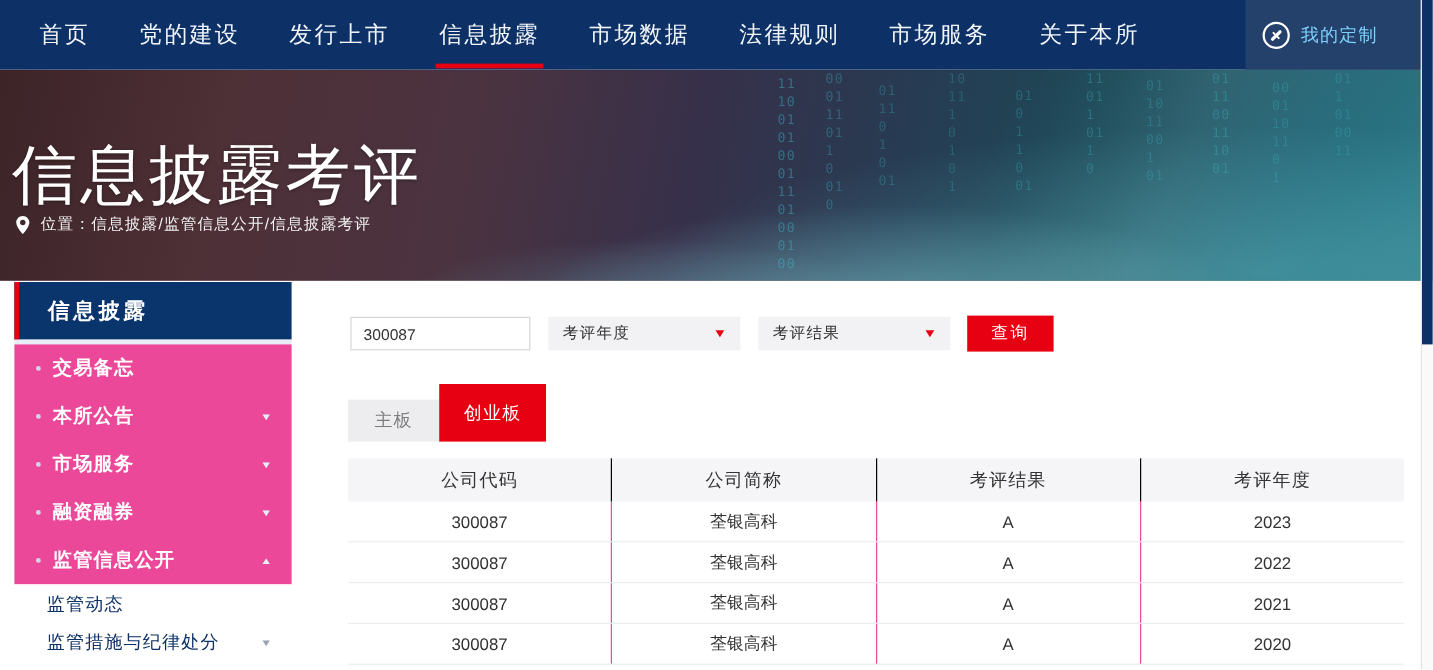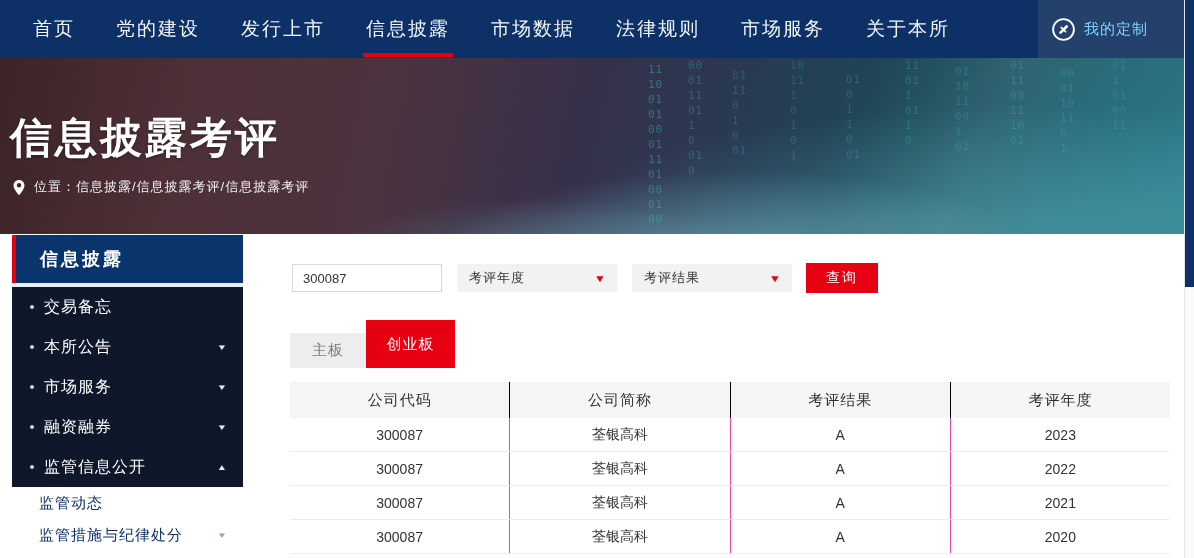--- a/index.html
+++ b/index.html
@@ -19,29 +19,29 @@
   .hero { position:absolute; left:0; top:58px; width:1194px; height:176px; overflow:hidden; z-index:10;
     background:linear-gradient(102deg,#3c2427 0%,#4e3037 16%,#4b3340 33%,#37304a 48%,#273b52 62%,#1d4a57 76%,#256270 90%,#2e737f 100%); }
   .hero-waves { position:absolute; inset:0;
     background:
       radial-gradient(ellipse 420px 110px at 62% 108%, rgba(150,230,235,0.40), rgba(150,230,235,0) 70%),
       radial-gradient(ellipse 700px 170px at 88% 96%, rgba(110,210,220,0.35), rgba(110,210,220,0) 72%),
       radial-gradient(ellipse 520px 260px at 101% 58%, rgba(40,125,145,0.50), rgba(40,125,145,0) 75%),
       radial-gradient(ellipse 300px 80px at 45% 112%, rgba(120,200,215,0.28), rgba(120,200,215,0) 70%),
       linear-gradient(115deg, rgba(0,0,0,0) 70%, rgba(200,170,180,0.10) 80%, rgba(0,0,0,0) 92%); }
   .bin-col { position:absolute; color:rgba(60,190,200,0.55); font-family:"DejaVu Sans Mono",monospace; font-size:11px; line-height:15px; white-space:pre-line; letter-spacing:1px; }
-  .hero-title { position:absolute; left:10px; top:52px; color:#fff; font-size:42px; letter-spacing:3px; font-weight:700; text-shadow:0 1px 3px rgba(0,0,0,0.35); }
+  .hero-title { position:absolute; left:10px; top:52px; color:#fff; font-size:54px; letter-spacing:3px; font-weight:400; text-shadow:0 1px 3px rgba(0,0,0,0.35); }
   .breadcrumb { position:absolute; left:12px; top:120px; display:flex; align-items:center; color:#f2f2f2; font-size:13px; letter-spacing:1px; }
   .breadcrumb svg { margin-right:8px; }
 
   
   .sidebar { position:absolute; left:12px; top:235px; width:231px; z-index:20; }
   .sb-header { height:48px; background:#0a346c; border-left:4px solid #e60012; display:flex; align-items:center; padding-left:24px; color:#fff; font-size:18px; font-weight:bold; letter-spacing:3px; cursor:pointer; }
   .sb-gap { height:4px; background:#e9edf6; }
-  .sb-body { background:#0f172a; }
+  .sb-body { background:#ec4899;font-weight:bold; }
   .sb-item { height:40px; display:flex; align-items:center; padding:0 16px 0 18px; color:#fff; font-size:16px; letter-spacing:1px; cursor:pointer; }
   .sb-item .dot { width:4px; height:4px; border-radius:50%; background:#cfd8e8; margin-right:10px; flex:0 0 auto; }
   .sb-item .arrow { margin-left:auto; font-size:8px; color:#e8edf6; transform:scaleX(1.3); }
   .sb-sub { background:#fff; }
   .sb-subitem { height:32px; display:flex; align-items:center; padding:0 16px 0 27px; color:#0d3166; font-size:15px; letter-spacing:1px; cursor:pointer; }
   .sb-subitem .arrow { margin-left:auto; font-size:8px; color:#9aa3b5; transform:scaleX(1.3); }
 
   
   .code-input { position:absolute; left:292px; top:264px; width:150px; height:28px; border:1px solid #d7d7d7; font-size:13px; padding:0 10px; color:#333; outline:none; font-family:inherit; }
   .dropdown { position:absolute; top:264px; width:160px; height:28px; background:#f2f2f4; display:flex; align-items:center; padding:0 12px; cursor:pointer; }
@@ -177,21 +177,21 @@
     <div class="bin-col" style="left:1112px;top:0;    opacity:.45">01
 1
 01
 00
 11</div>
     <div class="hero-title">信息披露考评</div>
     <div class="breadcrumb">
       <svg width="14" height="17" viewBox="0 0 24 28">
         <path d="M12 1C6.8 1 2.6 5.2 2.6 10.4 2.6 17 12 27 12 27s9.4-10 9.4-16.6C21.4 5.2 17.2 1 12 1zm0 13.2a3.9 3.9 0 1 1 0-7.8 3.9 3.9 0 0 1 0 7.8z" fill="#ffffff"></path>
       </svg>
-      <span>位置：信息披露/信息披露考评/信息披露考评</span>
+      <span>位置：信息披露/监管信息公开/信息披露考评</span>
     </div>
   </div>
 
   <div class="sidebar">
     <div class="sb-header">
       <span>信息披露</span>
     </div>
     <div class="sb-gap"></div>
     <div class="sb-body">
       <div class="sb-item">

